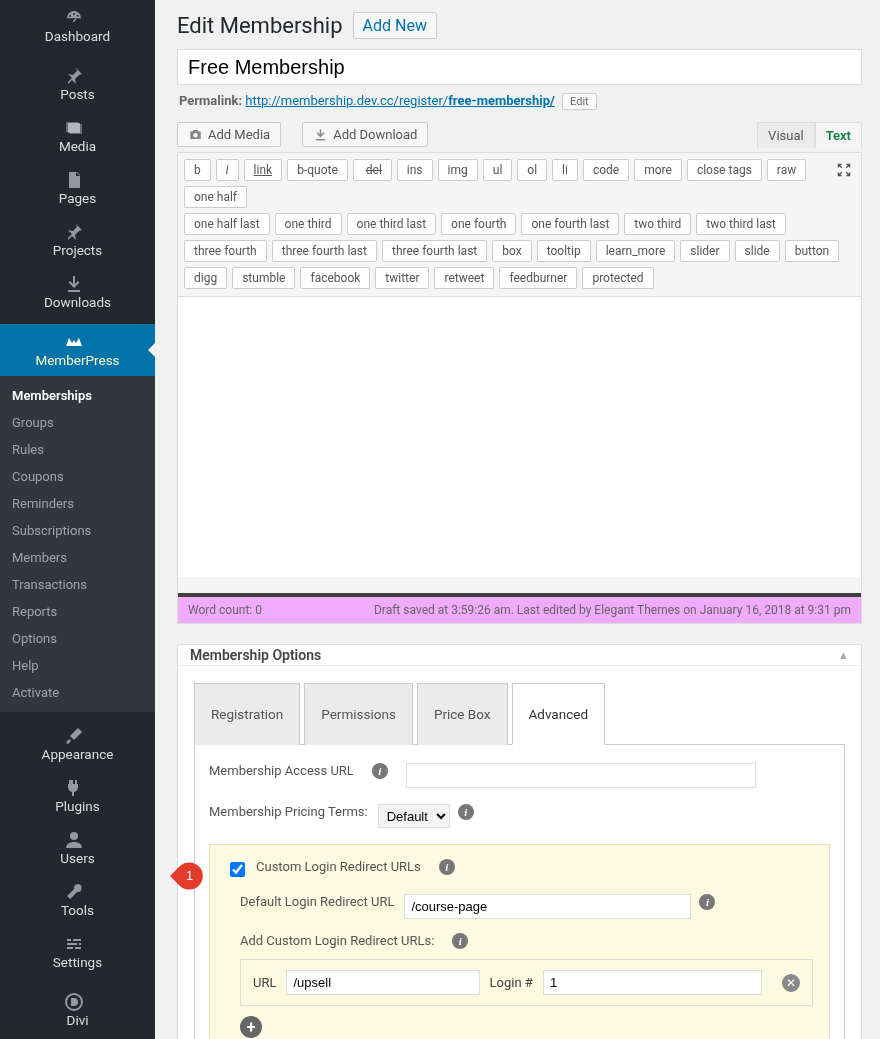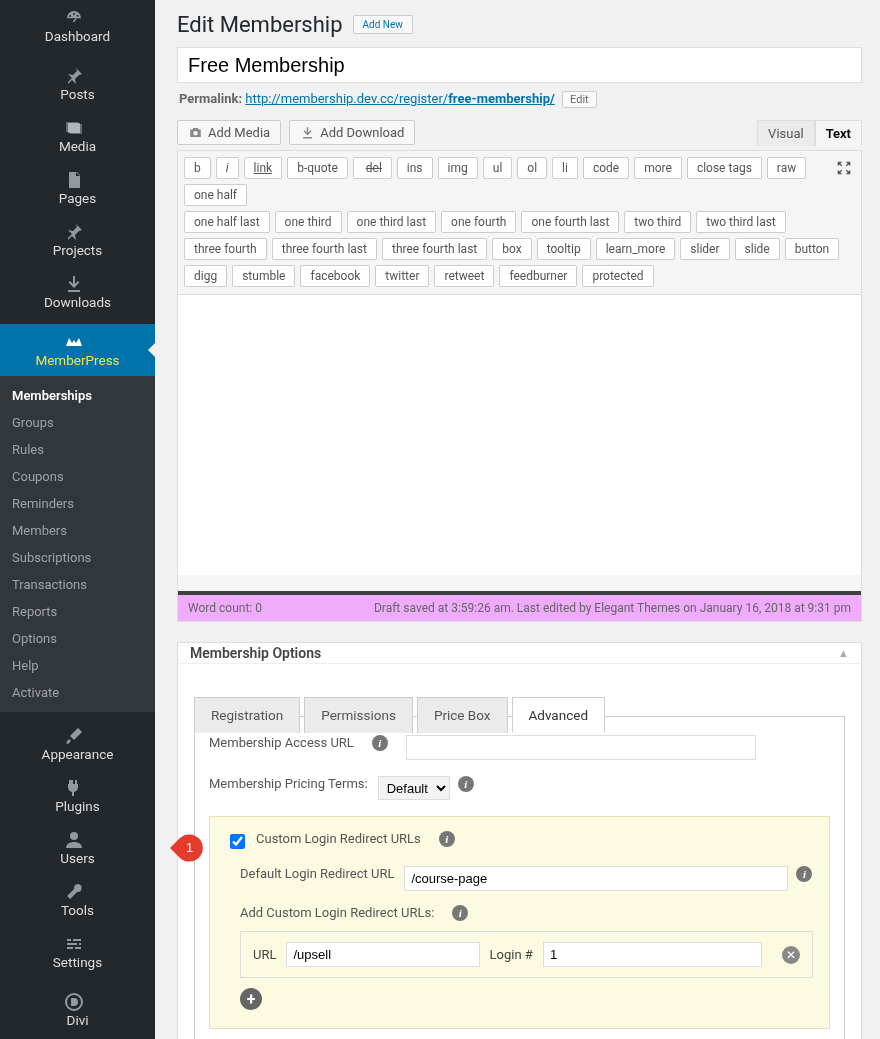--- a/index.html
+++ b/index.html
@@ -2,64 +2,64 @@
 <html><head>
 <meta charset="utf-8">
 <style>
   * { box-sizing: border-box; }
   html,body { margin:0; padding:0; font-family: -apple-system, BlinkMacSystemFont, "Segoe UI", Roboto, sans-serif; font-size:13px; color:#444; }
   body { background:#f1f1f1; width:880px; height:1039px; overflow:hidden; position:relative; }
   
   #sidebar { position:absolute; left:0; top:0; width:155px; height:1039px; background:#23282d; color:#eee; }
   .side-item { display:flex; align-items:center; padding:8px 10px 8px 10px; color:#ddd; cursor:pointer; font-size:13.5px;flex-direction:column; }
   .side-item svg { width:20px; height:20px; margin-right:8px; flex:0 0 20px; }
-  .side-item.current { background:#0073aa; color:#fde047; position:relative; }
+  .side-item.current { background:#0073aa; color:#fef9c3; position:relative; }
   .side-item.current::after { content:''; position:absolute; right:-1px; top:50%; transform:translateY(-50%); border:8px solid transparent; border-right-color:#f1f1f1; }
   .sub-group { background:#32373c; padding:6px 0; }
   .sub-item { padding:6px 12px; color:#9ea3a8; font-size:13px; cursor:pointer; }
   .sub-item.current { color:#fff; font-weight:600; }
   .side-sep { height:6px; }
   
   #main { position:absolute; left:155px; top:0; right:0; padding:12px 18px 30px 22px; }
   h1.hd { font-size:22px; font-weight:400; color:#23282d; margin:0 0 10px 0; display:flex; align-items:center; gap:10px; }
-  .btn-top { display:inline-block; border:1px solid #ccc; background:#f7f7f7; color:#0073aa; padding:3px 9px; font-size:10px; border-radius:2px; cursor:pointer; }
+  .btn-top { display:inline-block; border:1px solid #ccc; background:#f7f7f7; color:#0073aa; padding:3px 9px; font-size:16px; border-radius:2px; cursor:pointer; }
   .title-input { width:100%; font-size:20px; padding:4px 10px; height:36px; border:1px solid #ddd; background:#fff; }
   .permalink { margin:8px 0 14px 2px; font-size:13px; color:#666; }
   .permalink a { color:#0073aa; text-decoration:underline; text-decoration-color:#0073aa; }
   .permalink a b { font-weight:700; }
   .mini-btn { border:1px solid #ccc; background:#fafafa; padding:1px 7px; font-size:11px; border-radius:2px; margin-left:4px; cursor:pointer; }
-  .media-row { display:flex; gap:8px; margin-bottom:5px; position:relative; }
+  .media-row { display:flex; gap:21px; margin-bottom:5px; position:relative; }
   .media-btn { border:1px solid #ccc; background:#f7f7f7; padding:4px 10px; font-size:13px; border-radius:2px; cursor:pointer; display:flex; align-items:center; gap:5px; color:#555; }
   .editor-wrap { border:1px solid #ddd; background:#f5f5f5; }
   .ed-tabs { position:absolute; right:0; top:0; display:flex; }
   .ed-tab { padding:5px 10px; font-size:13px; background:#ebebeb; border:1px solid #ddd; border-bottom:none; color:#555; cursor:pointer; }
-  .ed-tab.active { background:#f5f5f5; font-weight:600; color:#000000; }
+  .ed-tab.active { background:#f5f5f5; font-weight:600; color:#15803d; }
   .qt-bar { padding:6px 6px 2px 6px; background:#f5f5f5; border-bottom:1px solid #ddd; position:relative; }
   .qt-row { display:flex; flex-wrap:wrap; gap:5px; margin-bottom:5px; }
   .qt-btn { border:1px solid #ccc; background:#fff; padding:3px 9px; font-size:12px; border-radius:2px; cursor:pointer; color:#555; }
   .qt-btn.ul { text-decoration:underline; }
   .qt-btn.st { text-decoration:line-through;padding-left:12px; }
   .qt-btn.em { font-style:italic; }
   .fs-icon { position:absolute; right:8px; top:8px; cursor:pointer; }
   .ed-body { height:280px; background:#fff; }
   .ed-foot { border-top:4px solid #404040; background:#f0abfc; padding:6px 10px; font-size:12px; color:#666; display:flex; justify-content:space-between;margin-top:16px; }
   
   .metabox { margin-top:20px; border:1px solid #ddd; background:#fff; }
   .metabox-h { padding:2px 12px; font-weight:600; font-size:14px; border-bottom:1px solid #eee; display:flex; justify-content:space-between; align-items:center; }
   .metabox-h .toggle { color:#aaa; font-size:11px; }
   .metabox-b { padding:16px 16px 22px 16px; }
   .tabs { display:flex; border-bottom:1px solid #ccc; }
-  .tab { padding:9px 16px; background:#ebebeb; border:1px solid #ccc; border-bottom:none; margin-right:4px; font-size:13.5px; color:#555; cursor:pointer; position:relative; top:17px; }
+  .tab { padding:22px 16px; background:#ebebeb; border:1px solid #ccc; border-bottom:none; margin-right:4px; font-size:13.5px; color:#555; cursor:pointer; position:relative; top:1px; }
   .tab.active { background:#fff; border-bottom:1px solid #fff; color:#333; }
   .tabpane { border:1px solid #ccc; border-top:none; padding:18px 14px 22px 14px; }
   .row { display:flex; align-items:flex-start; margin-bottom:16px; font-size:13px; color:#555; flex-wrap:wrap; }
   .row label.lbl { margin-right:10px; }
   .txt { border:1px solid #ddd; padding:4px 6px; font-size:13px; background:#fff; }
   .txt.wide { width:350px; }
-  .txt.mid { width:384px; }
+  .txt.mid { width:287px; }
   .txt.sm { width:40px; }
   .sel { border:1px solid #ddd; padding:2px 4px; font-size:13px; background:#f3f3f3; height:24px; }
   .info-ic { display:inline-flex; width:16px; height:16px; border-radius:50%; background:#777; color:#fff; align-items:center; justify-content:center; font-size:11px; font-weight:700; font-style:italic; margin-left:8px; font-family:Georgia,serif; }
   
   .hl { background:#fdfae2; border:1px solid #e6e0b5; padding:14px 16px 18px 16px; margin-top:4px; position:relative; }
   .hl .row { margin-bottom:14px; }
   .chk { width:15px; height:15px; cursor:pointer; }
   .url-box { border:1px solid #ddd; background:#fdfae2; padding:10px 12px; display:flex; align-items:center; gap:10px; position:relative; }
   .url-box .txt { flex:1 1 auto; background:#fff; }
   .del-ic { width:18px; height:18px; border-radius:50%; background:#888; color:#fff; display:flex; align-items:center; justify-content:center; font-size:12px; cursor:pointer; position:absolute; right:12px; top:50%; transform:translateY(-50%); }
@@ -118,22 +118,22 @@
         <path fill="#fff" d="M2 14l3-8 3 5 2-3 2 3 3-5 3 8z"></path>
       </svg>
     <span>MemberPress</span>
   </div>
   <div class="sub-group">
     <div class="sub-item current">Memberships</div>
     <div class="sub-item">Groups</div>
     <div class="sub-item">Rules</div>
     <div class="sub-item">Coupons</div>
     <div class="sub-item">Reminders</div>
+    <div class="sub-item">Subscriptions</div>
     <div class="sub-item">Members</div>
-    <div class="sub-item">Subscriptions</div>
     <div class="sub-item">Transactions</div>
     <div class="sub-item">Reports</div>
     <div class="sub-item">Options</div>
     <div class="sub-item">Help</div>
     <div class="sub-item">Activate</div>
   </div>
   <div class="side-sep"></div>
   <div class="side-item">
     <svg class="mi" viewBox="0 0 20 20">
         <path d="M14 2l4 4-8 8-4-4zM5 13l2 2-3 3-2-1z"></path>

